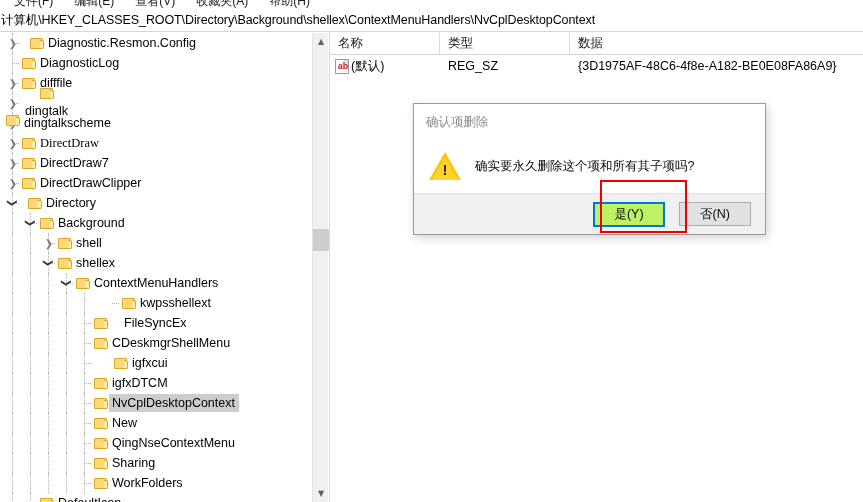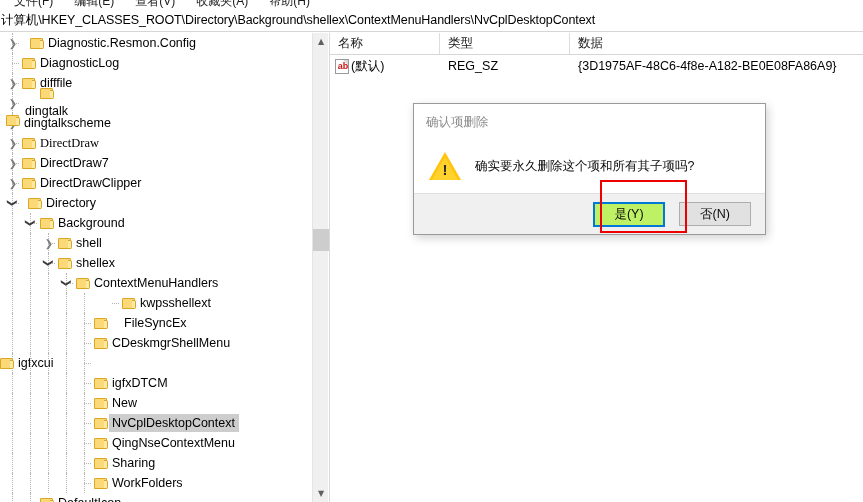--- a/index.html
+++ b/index.html
@@ -510,21 +510,21 @@
               <span class="lbl">CDeskmgrShellMenu</span>
             </div>
           </div>
           <div class="trow">
             <div class="guide" style="left: 12px;"></div>
             <div class="guide" style="left: 30px;"></div>
             <div class="guide" style="left: 48px;"></div>
             <div class="guide" style="left: 66px;"></div>
             <div class="guide" style="left: 84px;"></div>
             <div class="guide-h" style="left: 84px;"></div>
-            <div style="display: flex; align-items: center; ">
+            <div style="display: flex; align-items: center; margin-left: 94px; padding-left: 20px;">
               <div class="folder">
                 <div class="body"></div>
                 <div class="tab"></div>
               </div>
               <span class="lbl">igfxcui</span>
             </div>
           </div>
           <div class="trow">
             <div class="guide" style="left: 12px;"></div>
             <div class="guide" style="left: 30px;"></div>
@@ -533,48 +533,48 @@
             <div class="guide" style="left: 84px;"></div>
             <div class="guide-h" style="left: 84px;"></div>
             <div style="display: flex; align-items: center; margin-left: 94px;">
               <div class="folder">
                 <div class="body"></div>
                 <div class="tab"></div>
               </div>
               <span class="lbl">igfxDTCM</span>
             </div>
           </div>
-          <div class="trow">
+          <div class="trow selected">
             <div class="guide" style="left: 12px;"></div>
             <div class="guide" style="left: 30px;"></div>
             <div class="guide" style="left: 48px;"></div>
             <div class="guide" style="left: 66px;"></div>
             <div class="guide" style="left: 84px;"></div>
             <div class="guide-h" style="left: 84px;"></div>
             <div style="display: flex; align-items: center; margin-left: 94px;">
               <div class="folder">
                 <div class="body"></div>
                 <div class="tab"></div>
               </div>
+              <span class="lbl">NvCplDesktopContext</span>
+            </div>
+          </div>
+          <div class="trow">
+            <div class="guide" style="left: 12px;"></div>
+            <div class="guide" style="left: 30px;"></div>
+            <div class="guide" style="left: 48px;"></div>
+            <div class="guide" style="left: 66px;"></div>
+            <div class="guide" style="left: 84px;"></div>
+            <div class="guide-h" style="left: 84px;"></div>
+            <div style="display: flex; align-items: center; margin-left: 94px;">
+              <div class="folder">
+                <div class="body"></div>
+                <div class="tab"></div>
+              </div>
               <span class="lbl">New</span>
-            </div>
-          </div>
-          <div class="trow selected">
-            <div class="guide" style="left: 12px;"></div>
-            <div class="guide" style="left: 30px;"></div>
-            <div class="guide" style="left: 48px;"></div>
-            <div class="guide" style="left: 66px;"></div>
-            <div class="guide" style="left: 84px;"></div>
-            <div class="guide-h" style="left: 84px;"></div>
-            <div style="display: flex; align-items: center; margin-left: 94px;">
-              <div class="folder">
-                <div class="body"></div>
-                <div class="tab"></div>
-              </div>
-              <span class="lbl">NvCplDesktopContext</span>
             </div>
           </div>
           <div class="trow">
             <div class="guide" style="left: 12px;"></div>
             <div class="guide" style="left: 30px;"></div>
             <div class="guide" style="left: 48px;"></div>
             <div class="guide" style="left: 66px;"></div>
             <div class="guide" style="left: 84px;"></div>
             <div class="guide-h" style="left: 84px;"></div>
             <div style="display: flex; align-items: center; margin-left: 94px;">

